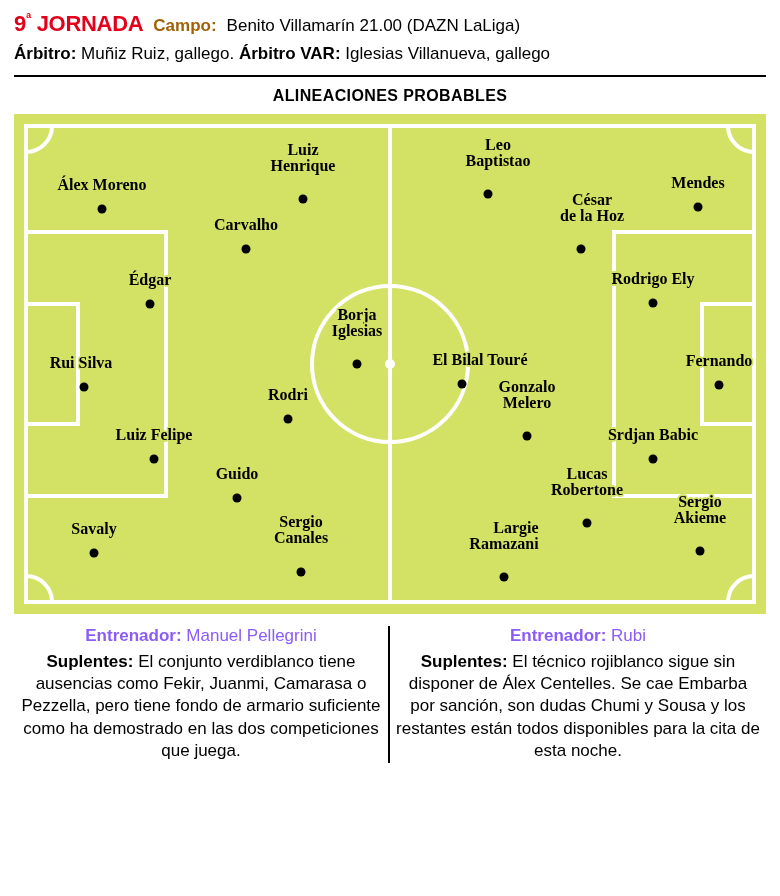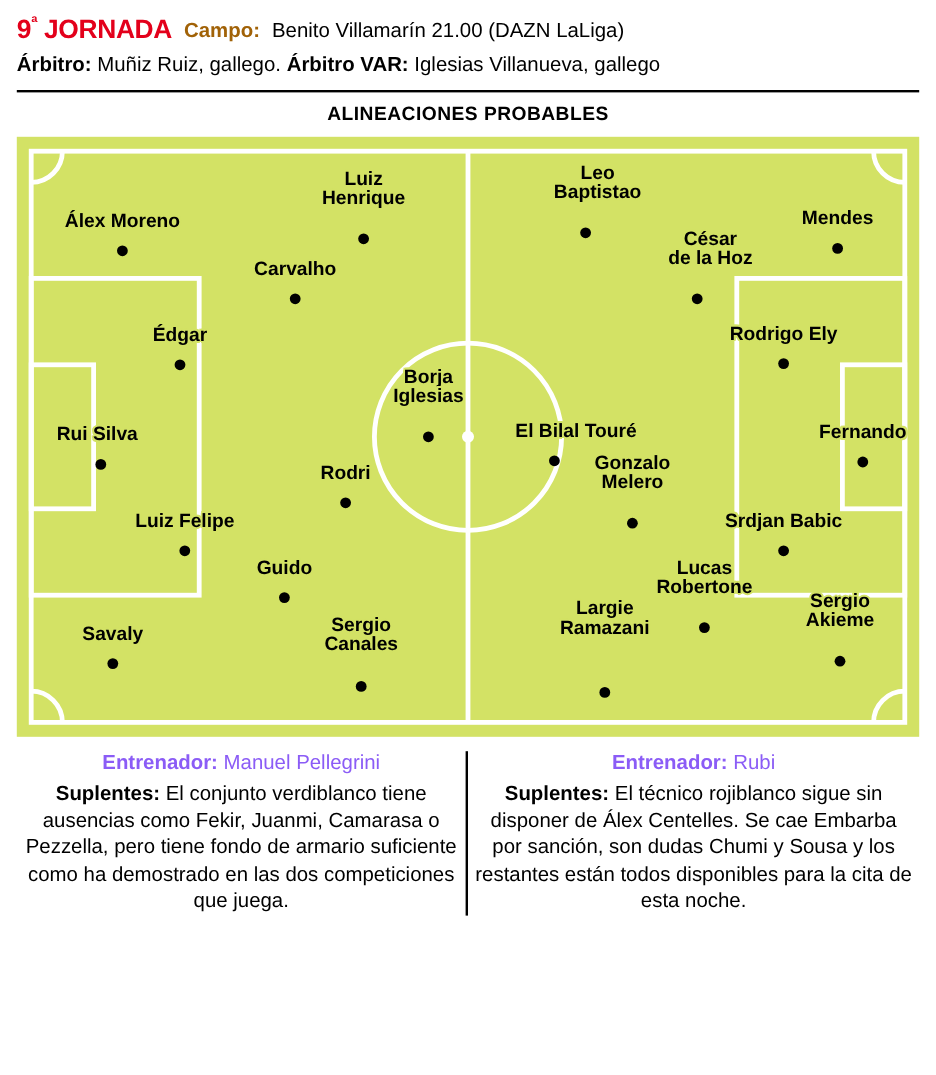--- a/index.html
+++ b/index.html
@@ -72,20 +72,21 @@
     inset: 0;
   }
   .pitch-lines svg { display: block; }
 
   .player {
     position: absolute;
     transform: translate(-50%, 0);
     text-align: center;
     white-space: nowrap;
     pointer-events: none;
+    font-family: Liberation Serif, serif;
   }
   .player .pname {
     font-size: 16px;
     font-weight: bold;
     color: #000;
     line-height: 1.03;
     text-shadow:
       -1.4px -1.4px 0 #d3e265, 1.4px -1.4px 0 #d3e265,
       -1.4px  1.4px 0 #d3e265, 1.4px  1.4px 0 #d3e265,
        0px -1.6px 0 #d3e265, 0px 1.6px 0 #d3e265,
@@ -263,21 +264,21 @@
         <div class="player" style="left: 573px; top: 352px;">
           <div class="pname">Lucas</div>
           <div class="pname">Robertone</div>
         </div>
         <div class="dot" style="left: 573px; top: 409px;"></div>
         <div class="player" style="left: 686px; top: 380px;">
           <div class="pname">Sergio</div>
           <div class="pname">Akieme</div>
         </div>
         <div class="dot" style="left: 686px; top: 437px;"></div>
-        <div class="player" style="left: 490px; top: 386px;">
+        <div class="player" style="left: 490px; top: 406px; text-align: right;">
           <div class="pname">Largie</div>
           <div class="pname">Ramazani</div>
         </div>
         <div class="dot" style="left: 490px; top: 463px;"></div>
       </div>
   </div>
 
   <div class="bottom">
     <div class="team-col left">
       <div class="coach-line">

